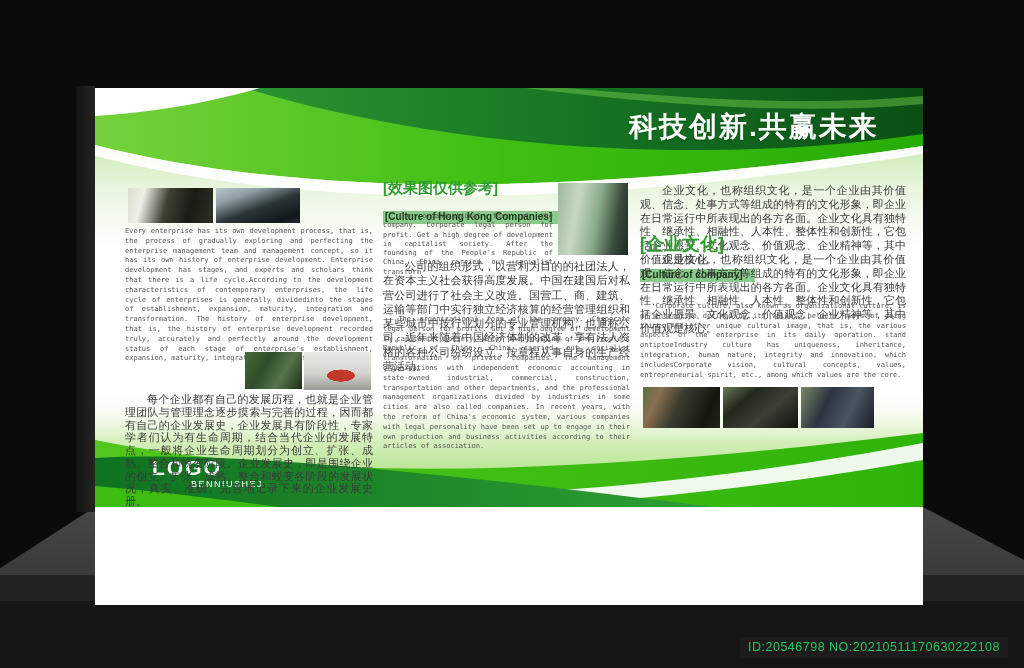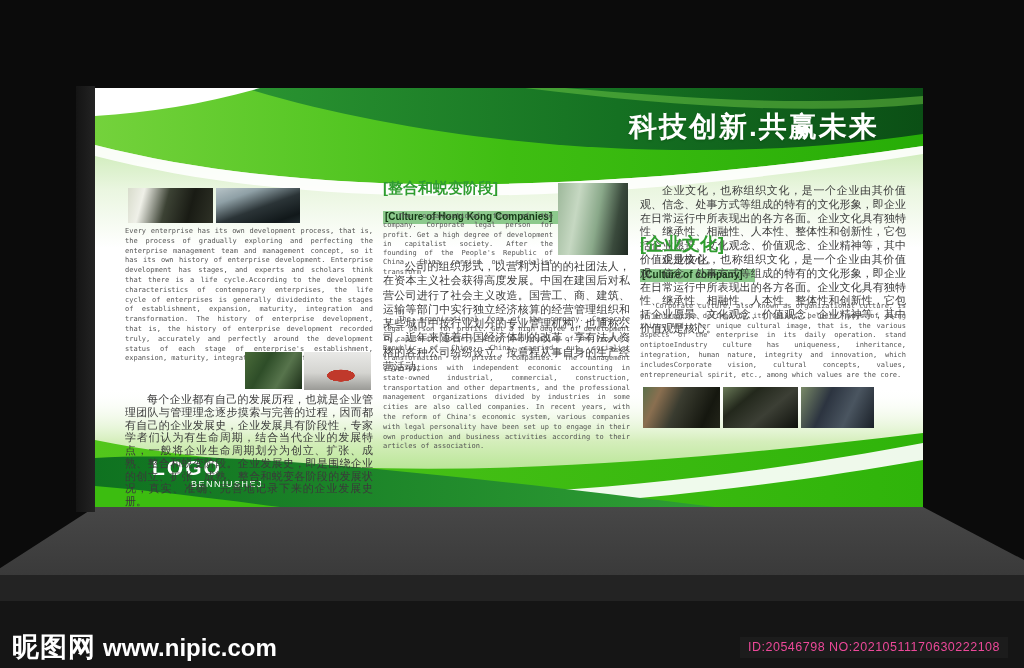--- a/index.html
+++ b/index.html
@@ -25,21 +25,21 @@
     position:absolute;left:0;top:601px;width:1024px;height:67px;
     background:#151515;
   }
   .side-wall{
     position:absolute;left:76px;top:86px;width:19px;height:426px;
     background:linear-gradient(90deg,#141414 0%,#232323 100%);
   }
 
   
   .panel{
-    position:absolute;left:95px;top:88px;width:828px;height:419px;
+    position:absolute;left:95px;top:88px;width:828px;height:517px;
     background:#ffffff;overflow:hidden;
   }
   .deco{position:absolute;left:0;top:0;width:828px;height:419px;}
 
   .board-title{
     position:absolute;left:534px;top:20px;
     font-size:28px;font-weight:bold;color:#ffffff;letter-spacing:2px;
     text-shadow:0 1px 2px rgba(0,60,0,.4);
     white-space:nowrap;
   }
@@ -87,21 +87,21 @@
     font-size:15px;color:#4a4a4a;letter-spacing:2px;white-space:nowrap;
   }
   .site-logo{
     position:absolute;left:12px;top:629px;color:#ffffff;
     display:flex;align-items:baseline;gap:7px;white-space:nowrap;
   }
   .site-name{font-size:27px;font-weight:bold;letter-spacing:1px;}
   .site-url{font-size:24px;font-weight:bold;}
   .id-badge{
     position:absolute;right:16px;top:637px;
-    background:#1c1c1c;color:#ec4899;
+    background:#1c1c1c;color:#22c55e;
     font-size:12.5px;line-height:21px;height:21px;padding:0 8px;
     letter-spacing:.5px;white-space:nowrap;
   }
 </style>
 </head>
 <body>
 
 <div class="scene">
 
   <div class="floor"></div>
@@ -173,21 +173,21 @@
 
 
     <div class="row" style="left:150px;top:264px;gap:2px;">
       <div class="ph p-bus" style="width:57px;height:37px;"></div>
       <div class="ph p-car" style="width:67px;height:38px;"></div>
     </div>
 
     <div class="cn" style="left:30px;top:305px;width:248px;line-height:1.16;">每个企业都有自己的发展历程，也就是企业管理团队与管理理念逐步摸索与完善的过程，因而都有自己的企业发展史，企业发展具有阶段性，专家学者们认为有生命周期，结合当代企业的发展特点，一般将企业生命周期划分为创立、扩张、成熟、整合和蜕变阶段。企业发展史，即是围绕企业的创立、扩张、成熟、整合和蜕变各阶段的发展状况，真实、准确、完善地记录下来的企业发展史册。</div>
 
     <div class="sec-head" style="left:288px;top:92px;">
-      <div class="head-cn" style="font-size:15px;">[整合和蜕变阶段]</div>
+      <div class="head-cn" style="font-size:15px;">[效果图仅供参考]</div>
       <span class="head-en">[Culture of Hong Kong Companies]</span>
     </div>
 
     <div class="photo p-glass" style="left:463px;top:95px;width:70px;height:72px;"></div>
 
     <div class="en indent" style="left:288px;top:124px;width:170px;line-height:1.33;">The organizational form of the company. Corporate legal person for profit. Get a high degree of development in capitalist society. After the founding of the People's Republic of China, China carried out socialist transform</div>
 
     <div class="cn" style="left:288px;top:171px;width:247px;line-height:1.3;">公司的组织形式，以营利为目的的社团法人，在资本主义社会获得高度发展。中国在建国后对私营公司进行了社会主义改造。国营工、商、建筑、运输等部门中实行独立经济核算的经营管理组织和某些城市中按行业划分的专业管理机构，也通称公司。近年来随着中国经济体制的改革，享有法人资格的各种公司纷纷设立，按章程从事自身的生产经营活动。</div>
 
     <div class="en indent" style="left:288px;top:227px;width:247px;">The organizational form of the company. Corporate legal person for profit. Get a high degree of development in capitalist society. After the founding of the People's Republic of China, China carried out socialist transformation of private companies. The management organizations with independent economic accounting in state-owned industrial, commercial, construction, transportation and other departments, and the professional management organizations divided by industries in some cities are also called companies. In recent years, with the reform of China's economic system, various companies with legal personality have been set up to engage in their own production and business activities according to their articles of association.</div>
@@ -205,20 +205,16 @@
 
     <div class="row" style="left:548px;top:299px;">
       <div class="ph p-dark1" style="width:77px;height:41px;"></div>
       <div class="ph p-dark2" style="width:75px;height:41px;"></div>
       <div class="ph p-dark3" style="width:73px;height:41px;"></div>
     </div>
 
   </div>
 
 
-  <div class="site-logo">
-    <span class="site-name">昵图网</span>
-    <span class="site-url">www.nipic.com</span>
-  </div>
 
   <div class="id-badge">ID:20546798 NO:20210511170630222108</div>
 
 </div>
 
 </body></html>

